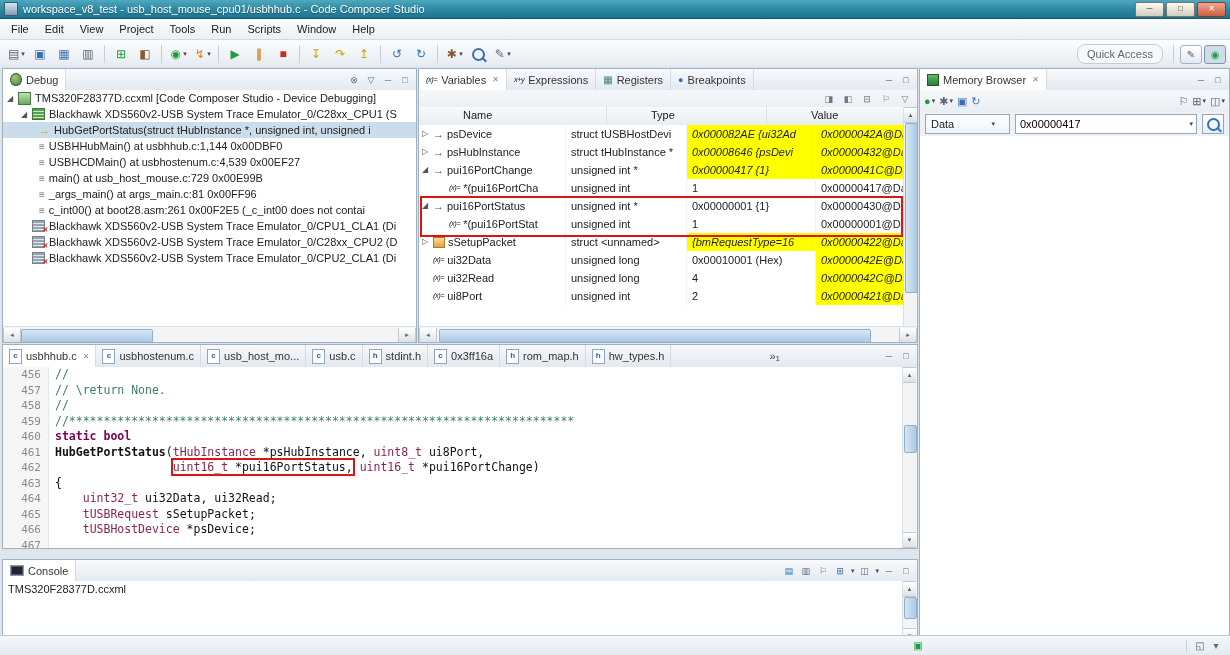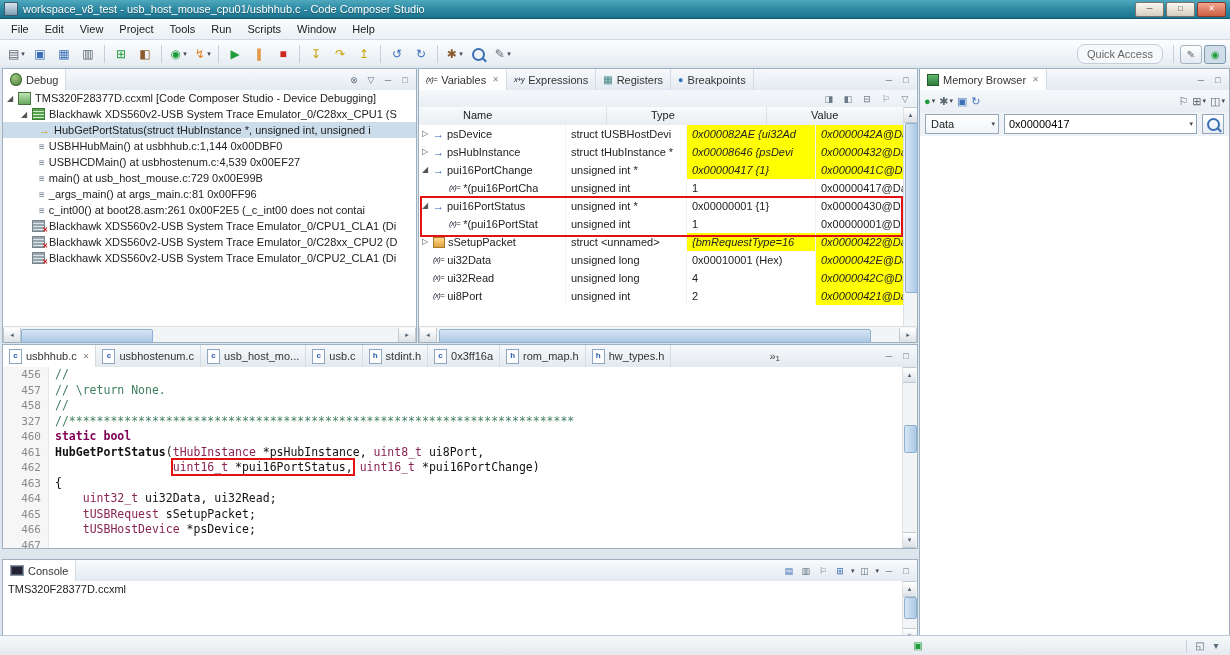--- a/index.html
+++ b/index.html
@@ -134,21 +134,21 @@
   #cons-vthumb{top:16px;height:20px;}
 
   
   .mtoolbar{position:absolute;top:21px;left:0;right:0;height:22px;display:flex;align-items:center;gap:4px;padding:0 4px;
             background:linear-gradient(#f6f9fb,#e9eef3);border-bottom:1px solid #d8dfe6;}
   .mic{display:flex;align-items:center;font-size:11px;}
   .mspacer{flex:1;}
   .maddr{position:absolute;top:43px;left:0;right:0;height:24px;display:flex;align-items:center;gap:5px;padding:0 5px;
          background:#eef2f6;border-bottom:1px solid #d8dfe6;}
   .msel{width:64px;height:18px;background:linear-gradient(#fff,#f0f4f8);border:1px solid #93a8bb;
-        display:flex;align-items:center;justify-content:space-between;padding:0 3px 0 5px;}
+        display:flex;align-items:center;justify-content:space-between;padding:0 14px 0 5px;}
   .combo{flex:1;height:18px;background:#fff;border:1px solid #93a8bb;display:flex;align-items:center;}
   .combo input{flex:1;border:0;outline:0;padding:0 4px;font:11px "Liberation Sans",sans-serif;height:16px;background:transparent;}
   .combo .dd{padding:0 3px;}
   .mbtn{width:20px;height:18px;border:1px solid #93a8bb;background:linear-gradient(#fff,#e6edf3);
         display:flex;align-items:center;justify-content:center;color:#3a6fb5;font-size:10px;flex:none;}
   .mcontent{position:absolute;top:67px;left:0;right:0;bottom:0;background:#fff;}
 
   
   .statusbar{position:absolute;left:0;right:0;bottom:0;height:19px;background:linear-gradient(#f5f8fa,#e4eaf0);
              border-top:1px solid #bbc7d2;display:flex;align-items:center;padding:0 6px;color:#5a6b7a;}
@@ -545,21 +545,21 @@
           </div>
         <div class="cline">
             <span class="ln">457</span>
             <span class="ct"><span class="com">// \return None.</span></span>
           </div>
         <div class="cline">
             <span class="ln">458</span>
             <span class="ct"><span class="com">//</span></span>
           </div>
         <div class="cline">
-            <span class="ln">327</span>
+            <span class="ln">459</span>
             <span class="ct"><span class="com">//*************************************************************************</span></span>
           </div>
         <div class="cline">
             <span class="ln">460</span>
             <span class="ct"><span class="kw">static bool</span></span>
           </div>
         <div class="cline">
             <span class="ln">461</span>
             <span class="ct"><span class="fn">HubGetPortStatus</span><span class="pl">(</span><span class="typ">tHubInstance</span><span class="pl"> *psHubInstance, </span><span class="typ">uint8_t</span><span class="pl"> ui8Port,</span></span>
           </div>

